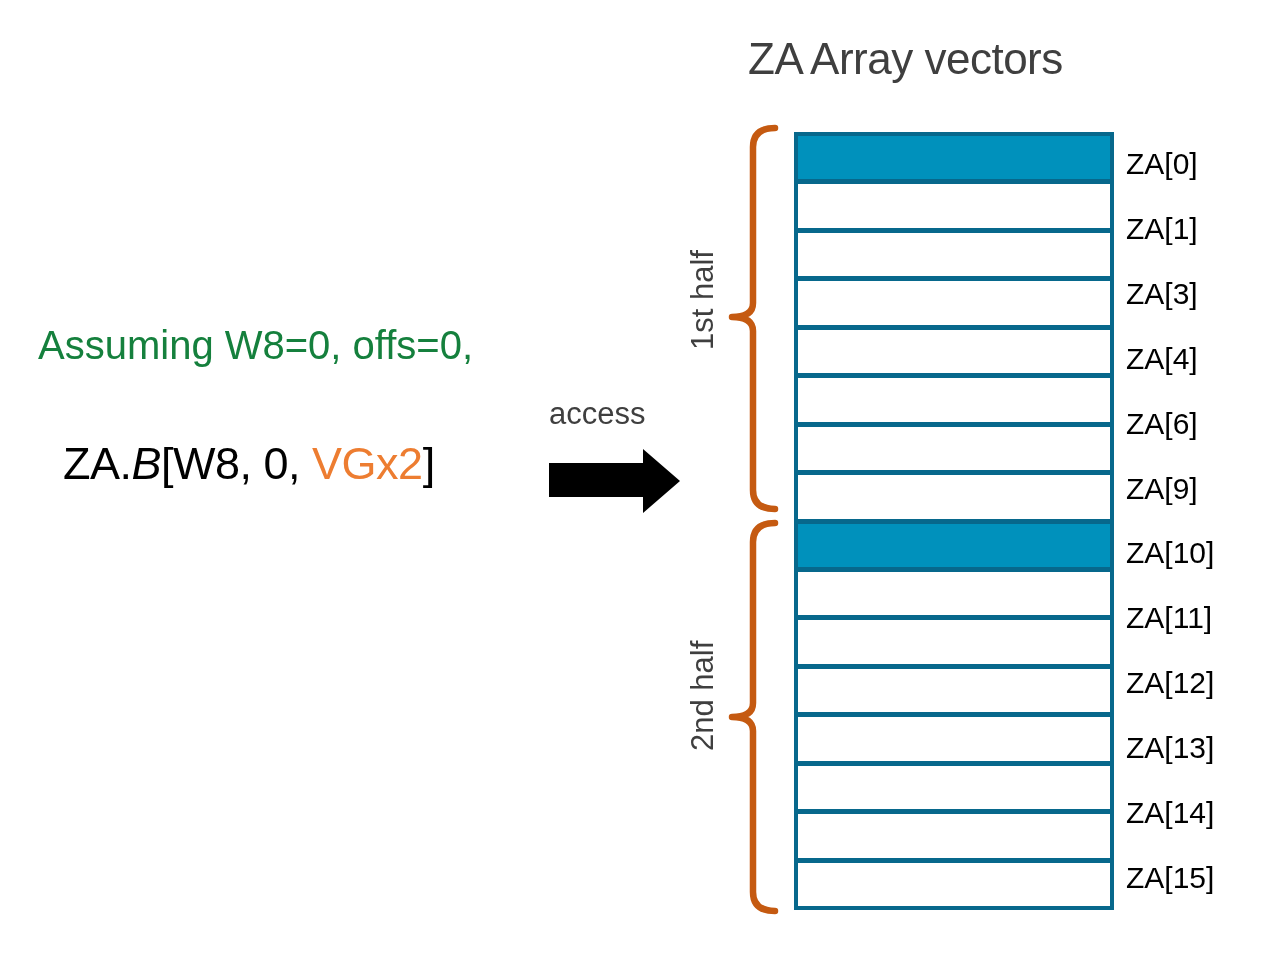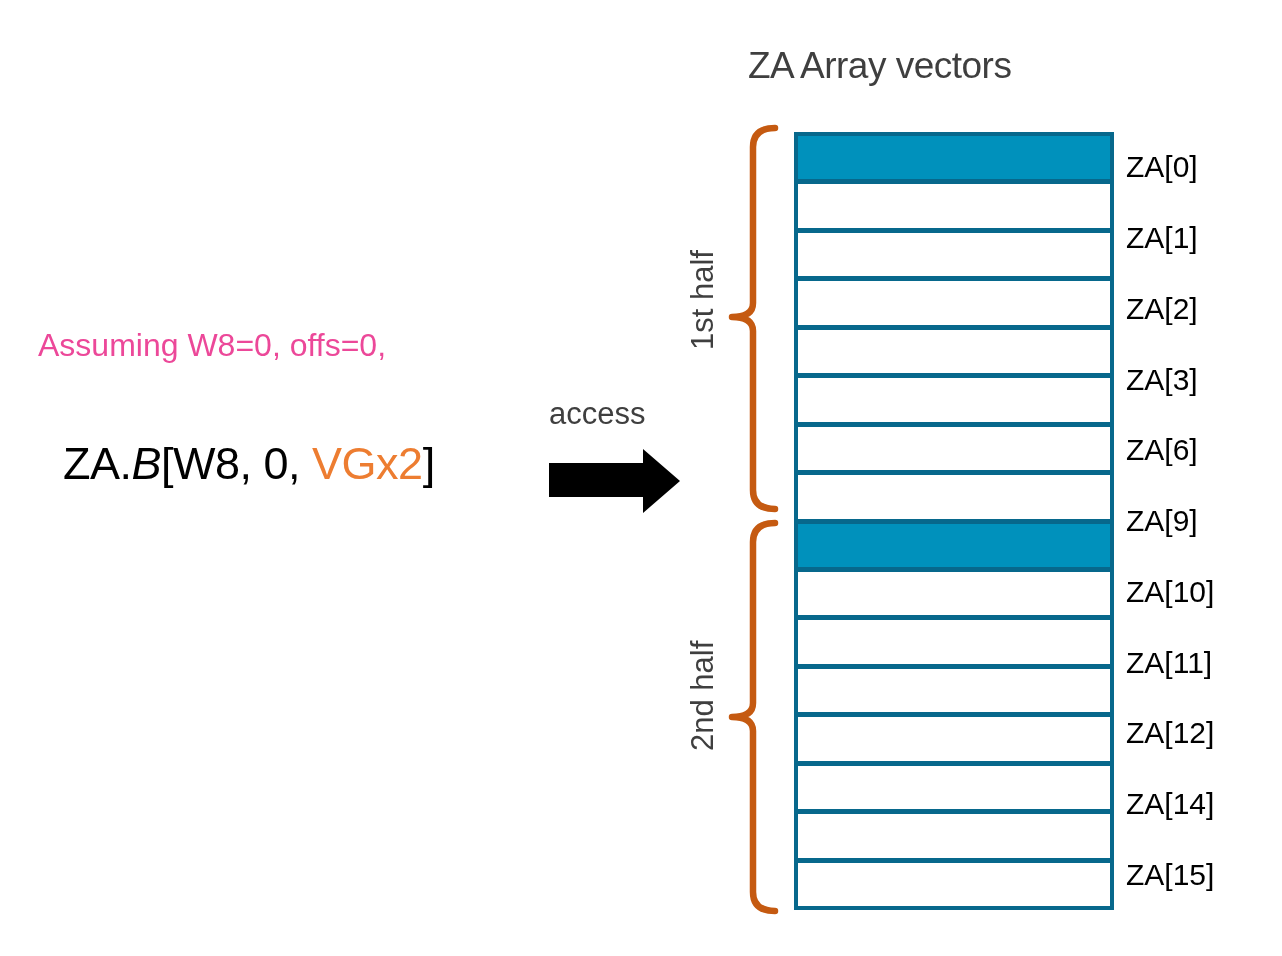--- a/index.html
+++ b/index.html
@@ -9,34 +9,34 @@
     --vg: #ED7D31;
     --muted: #3F3F3F;
     --arrow: #000000;
   }
   * { margin: 0; padding: 0; box-sizing: border-box; }
   html, body { width: 1282px; height: 956px; background: #ffffff; overflow: hidden; }
   body { position: relative; font-family: "Liberation Sans", sans-serif; }
 
   .title {
     position: absolute;
-    left: 748px; top: 45px;
+    left: 748px; top: 34px;
     width: 390px;
-    font-size: 37px;
+    font-size: 44px;
     color: var(--muted);
     white-space: nowrap;
     letter-spacing: -0.5px;
   }
 
   .note {
     position: absolute;
     left: 38px; top: 320px;
-    font-size: 32px;
+    font-size: 40px;
     line-height: 50px;
-    color: #ec4899;
+    color: #15803d;
   }
 
   .formula {
     position: absolute;
     left: 63px; top: 438px;
     font-size: 45px;
     color: #000000;
     white-space: nowrap;
     letter-spacing: -0.5px;
   }
@@ -148,22 +148,23 @@
     <div class="array-row"></div>
     <div class="array-row"></div>
     <div class="array-row"></div>
     <div class="array-row"></div>
     <div class="array-row"></div>
   </div>
 
 <div class="labels-col" id="labels-col">
     <div class="row-label">ZA[0]</div>
     <div class="row-label">ZA[1]</div>
-    <div class="row-label">ZA[2]</div>
     <div class="row-label">ZA[3]</div>
+    <div class="row-label">ZA[4]</div>
     <div class="row-label">ZA[6]</div>
     <div class="row-label">ZA[9]</div>
     <div class="row-label">ZA[10]</div>
     <div class="row-label">ZA[11]</div>
     <div class="row-label">ZA[12]</div>
+    <div class="row-label">ZA[13]</div>
     <div class="row-label">ZA[14]</div>
     <div class="row-label">ZA[15]</div>
   </div>
 
 </body></html>

